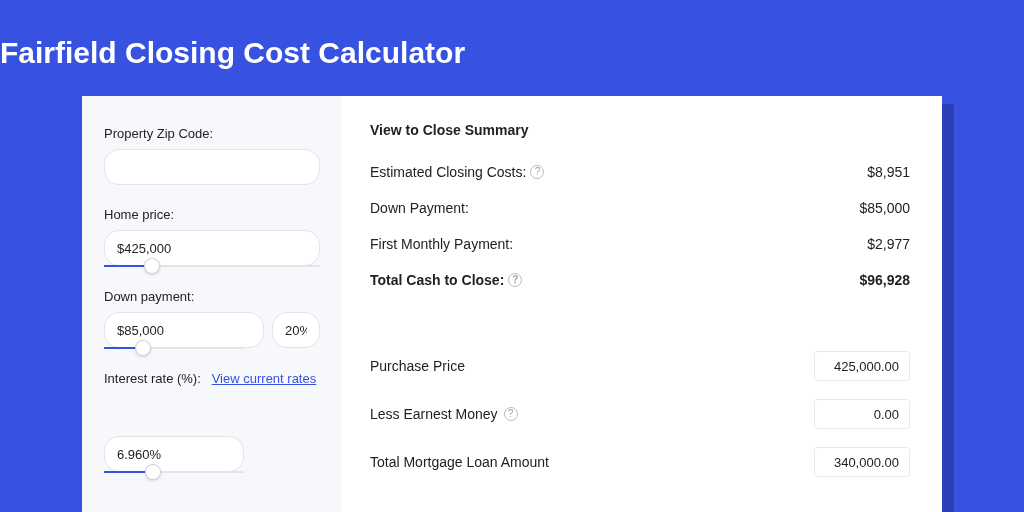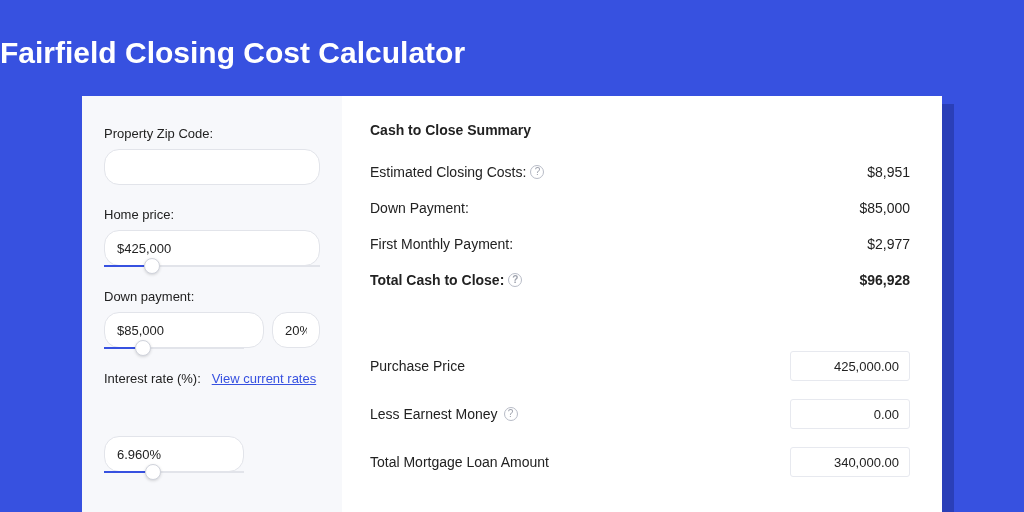--- a/index.html
+++ b/index.html
@@ -112,21 +112,21 @@
     }
     .ws-row {
       display:flex;
       justify-content: space-between;
       align-items:center;
       padding: 9px 0;
       font-size:14px;
     }
     .ws-row .ws-lab { display:flex; align-items:center; gap:6px; }
     .ws-input {
-      width: 120px; height:30px;
+      width: 96px; height:30px;
       border:1px solid #e7e9ef;
       border-radius:3px;
       text-align:right;
       padding: 0 10px;
       font-size:13px;
       color:#222;
       background:#fff;
     }
   </style>
 </head>
@@ -176,21 +176,21 @@
         <div class="slider-track" style="width:65%">
           <div class="slider-fill" style="width:35%"></div>
           <div class="slider-thumb" style="left:35%"></div>
         </div>
       </div>
 
     </div>
 
     <div class="right">
 
-      <div class="section-title">Cash to Close Summary</div>
+      <div class="section-title">View to Close Summary</div>
 
       <div class="row">
         <span class="lab">
           <span>Estimated Closing Costs:</span>
           <span class="help">?</span>
         </span>
         <span class="val">$8,951</span>
       </div>
       <div class="row">
         <span class="lab">

